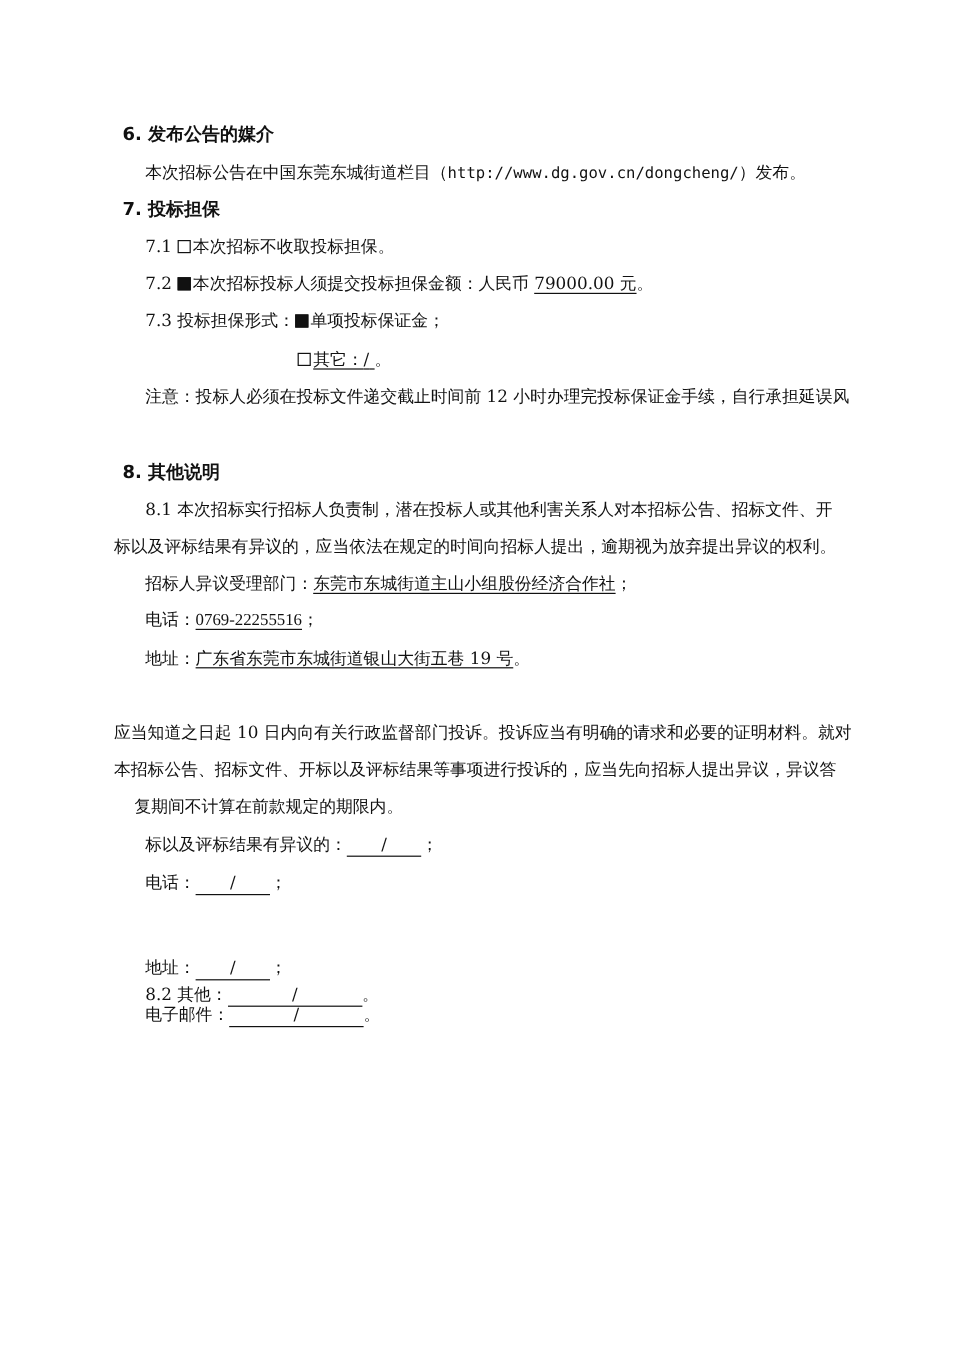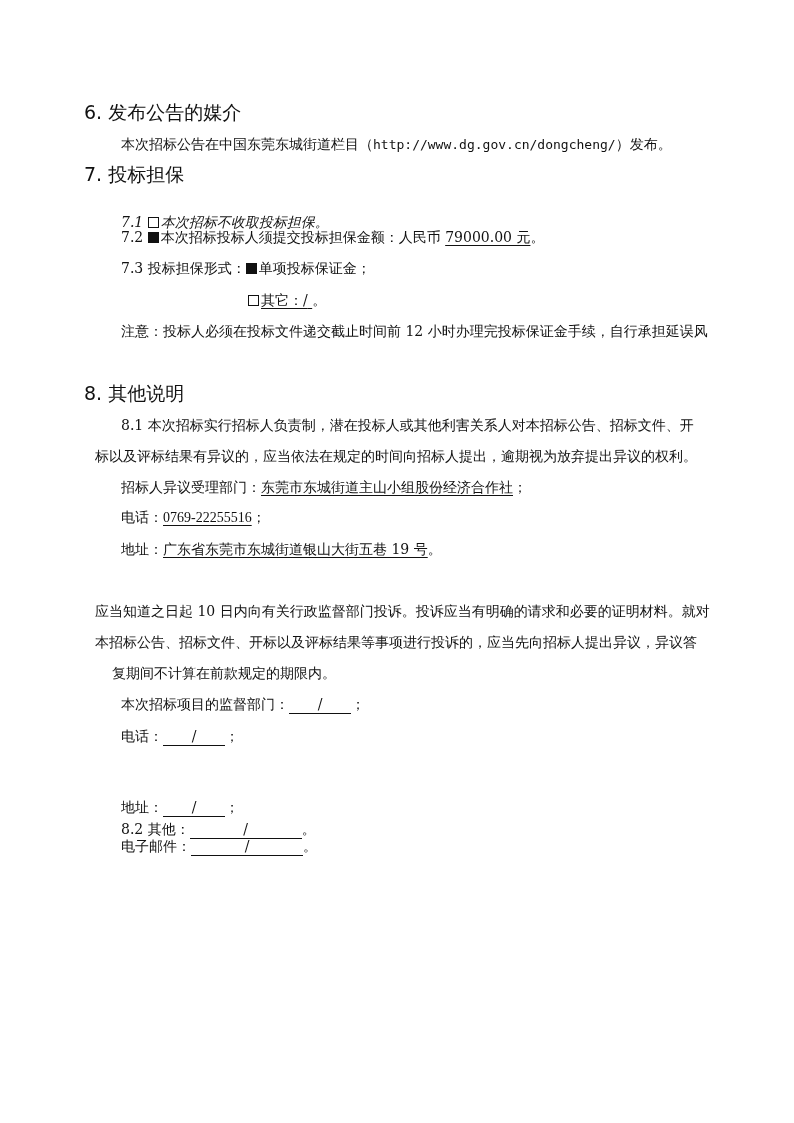--- a/index.html
+++ b/index.html
@@ -1,41 +1,41 @@
 <!DOCTYPE html>
 <html><head>
 <meta charset="utf-8">
 <style>
   html, body { margin: 0; padding: 0; background: #ffffff; }
   body { width: 794px; height: 1123px; position: relative; overflow: hidden;
          font-family: "DejaVu Serif", "Liberation Serif", serif; color: #111; }
   .page { position: absolute; left: 0; top: 0; width: 794px; height: 1123px; }
   .line { position: absolute; white-space: nowrap; font-size: 14px; line-height: 20px; }
-  .heading { font-family: "DejaVu Sans", "Liberation Sans", sans-serif; font-weight: normal; font-size: 19px; left: 84px; }
+  .heading { font-family: "DejaVu Sans", "Liberation Sans", sans-serif; font-weight: bold; font-size: 15px; left: 102px; }
   .body { left: 121px; }
   .cont { left: 95px; }
   .u { text-decoration: underline; text-underline-offset: 3px; }
   .blank { display: inline-block; border-bottom: 1px solid #111; text-align: center; height: 17px; line-height: 17px; vertical-align: baseline; }
   .box { display: inline-block; width: 11px; height: 11px; border: 1px solid #111; vertical-align: -1px; margin-right: 2px; box-sizing: border-box; }
   .box.filled { background: #111; }
   .mono { font-family: "DejaVu Sans Mono", "Liberation Mono", monospace; font-size: 13px; }
 </style>
 </head>
 <body>
 
 <div class="page">
 
   <div class="line heading" style="top:102px;">6. 发布公告的媒介</div>
   <div class="line body" style="top:134px;">
     <span>本次招标公告在中国东莞东城街道栏目（</span><span class="mono">http://www.dg.gov.cn/dongcheng/</span><span>）发布。</span>
   </div>
 
   <div class="line heading" style="top:164px;">7. 投标担保</div>
 
-  <div class="line body" style="top:212px;font-style:italic;">
+  <div class="line body" style="top:196px;">
     <span>7.1</span>
     <span class="box"></span><span>本次招标不收取投标担保。</span>
   </div>
 
   <div class="line body" style="top:227px;">
     <span>7.2</span>
     <span class="box filled"></span><span>本次招标投标人须提交投标担保金额：人民币</span>
     <span class="u">79000.00 元</span><span>。</span>
   </div>
 
@@ -64,21 +64,21 @@
 
   <div class="line body" style="top:539px;">
     <span>地址：</span><span class="u">广东省东莞市东城街道银山大街五巷 19 号</span><span>。</span>
   </div>
 
   <div class="line cont" style="top:601px;">应当知道之日起 10 日内向有关行政监督部门投诉。投诉应当有明确的请求和必要的证明材料。就对</div>
   <div class="line cont" style="top:632px;">本招标公告、招标文件、开标以及评标结果等事项进行投诉的，应当先向招标人提出异议，异议答</div>
   <div class="line cont" style="top:663px;margin-left:17px;">复期间不计算在前款规定的期限内。</div>
 
   <div class="line body" style="top:694px;">
-    <span>本次招标项目的监督部门：</span><span class="blank" style="width:62px;">/</span><span>；</span>
+    <span>标以及评标结果有异议的：</span><span class="blank" style="width:62px;">/</span><span>；</span>
   </div>
 
   <div class="line body" style="top:726px;">
     <span>电话：</span><span class="blank" style="width:62px;">/</span><span>；</span>
   </div>
 
   <div class="line body" style="top:757px;margin-top:40px;">
     <span>地址：</span><span class="blank" style="width:62px;">/</span><span>；</span>
   </div>
 

